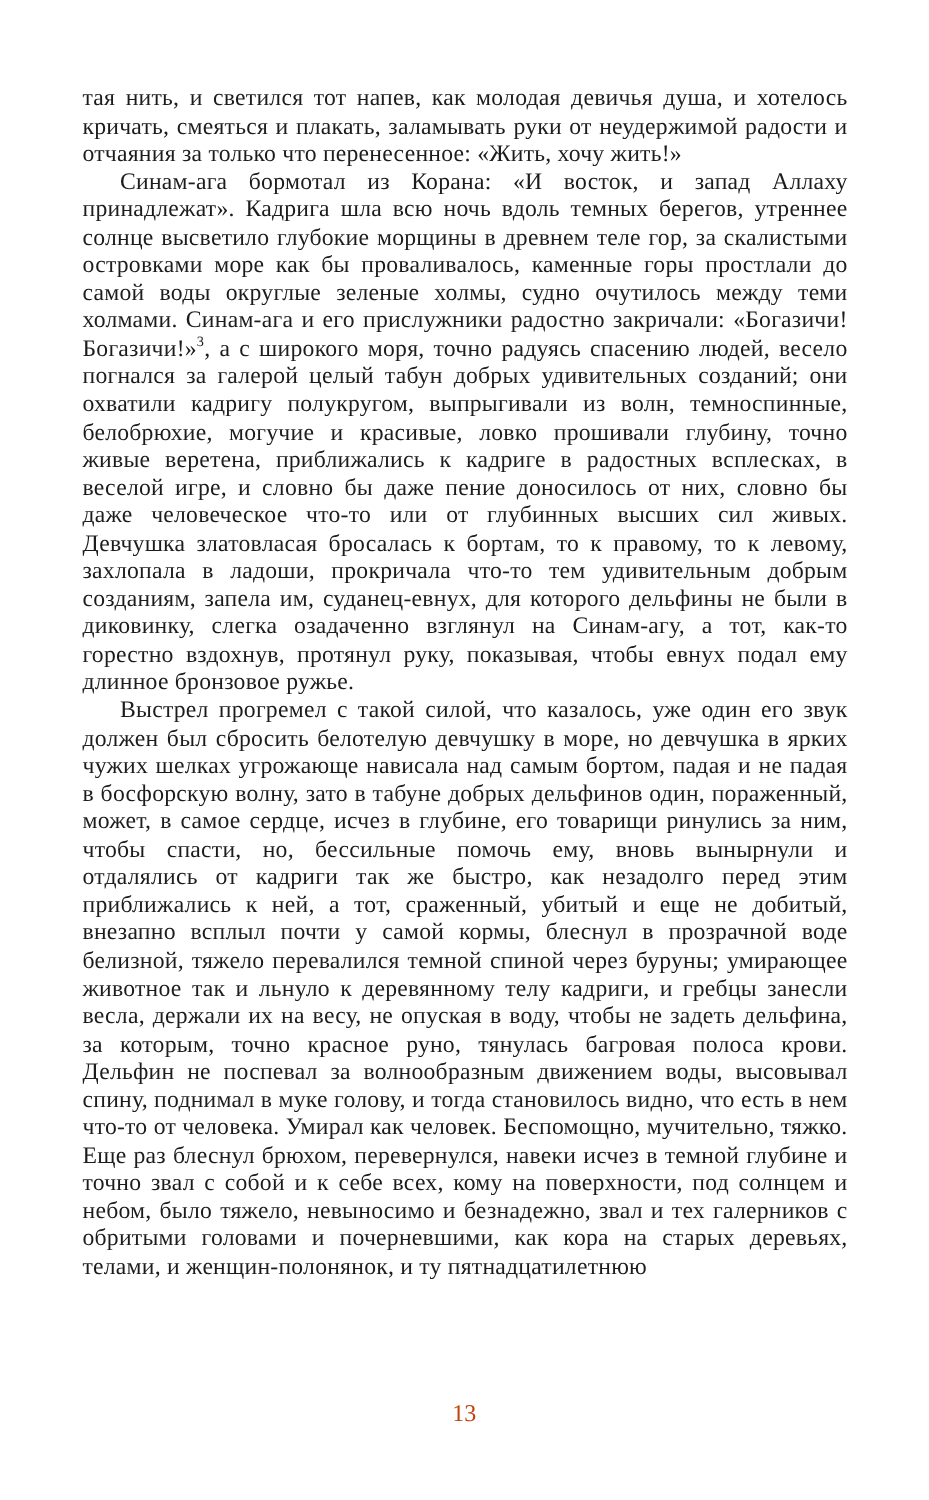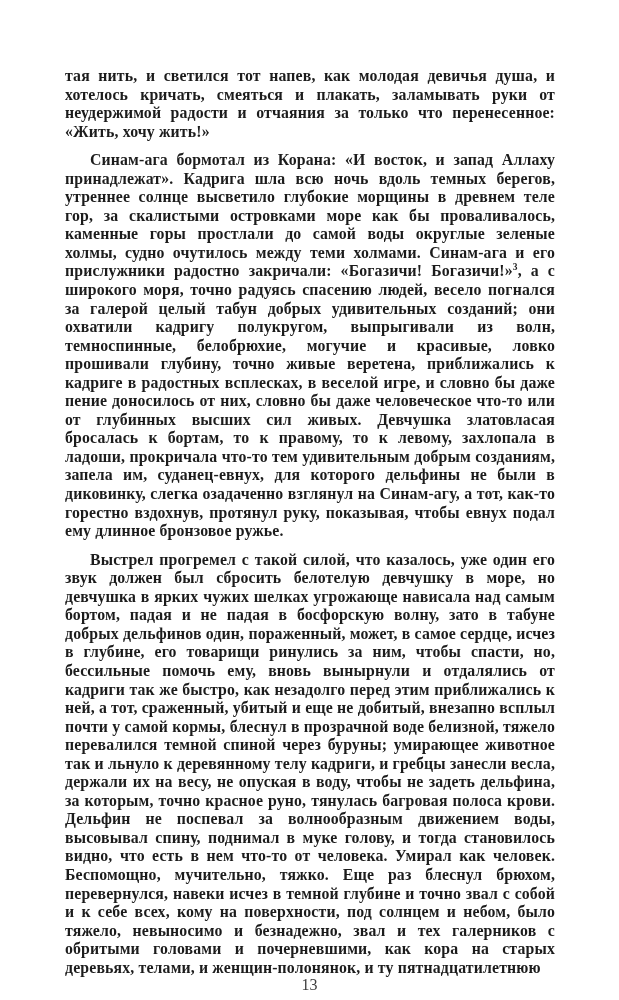--- a/index.html
+++ b/index.html
@@ -24,43 +24,41 @@
   }
   .text-block {
     font-size: 15.8px;
     line-height: 18.55px;
     text-align: justify;
     letter-spacing: 0.15px;
     hyphens: auto;
     -webkit-hyphens: auto;
   }
   p.para {
-    margin: 10px;
+    margin: 0;
     padding: 0;
     text-indent: 25px;
-    font-weight: bold;
   }
   p.para.no-indent {
     text-indent: 0;
   }
   sup.footnote-ref {
     font-size: 9.5px;
     line-height: 0;
     vertical-align: super;
   }
   .page-number {
     position: absolute;
     top: 934px;
     left: 0;
     right: 0;
     text-align: center;
     font-size: 16px;
     line-height: 18px;
-    color: #404040;
-    margin-top: 42px;
+    color: #c2410c;
   }
 </style>
 </head>
 <body>
 
 <div class="book-page">
   <div class="text-block">
 
     <p class="para no-indent">тая нить, и светился тот напев, как молодая девичья душа, и хотелось кричать, смеяться и плакать, заламывать руки от неудержимой радости и отчаяния за только что перенесенное: «Жить, хочу жить!»</p>
 

